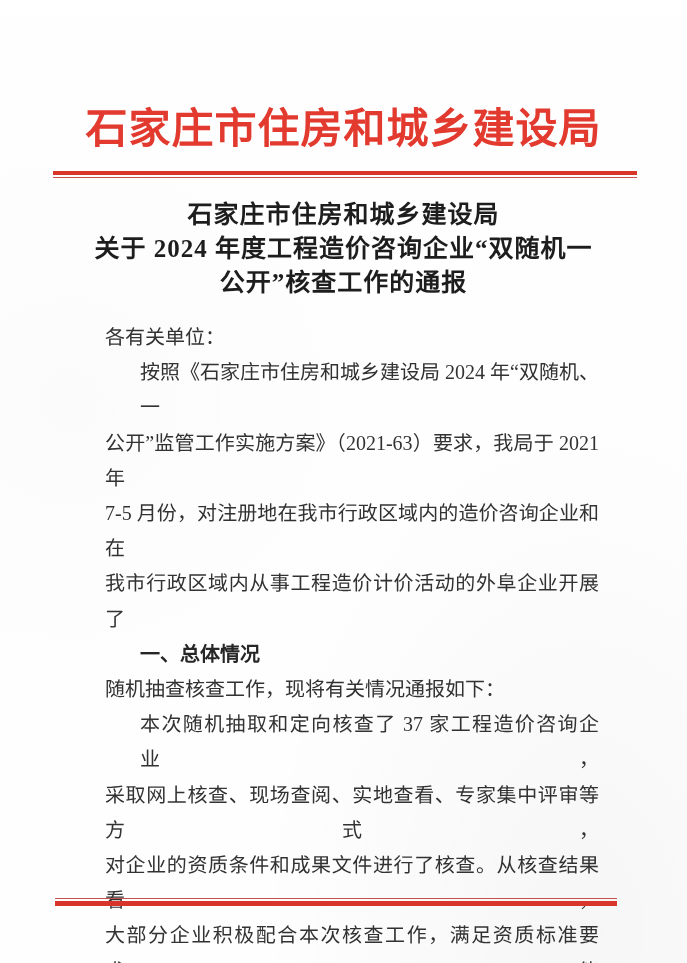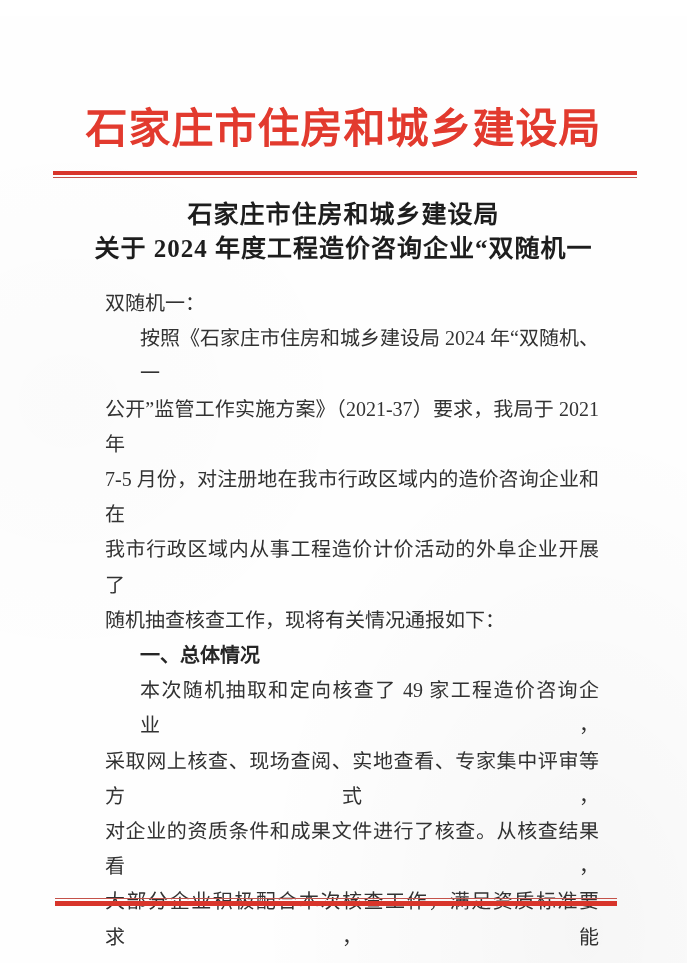--- a/index.html
+++ b/index.html
@@ -96,31 +96,32 @@
 
   <div class="rule-top">
     <div class="thick"></div>
     <div class="gap"></div>
     <div class="thin"></div>
   </div>
 
   <div class="doc-title">
     <div>石家庄市住房和城乡建设局</div>
     <div>关于 2024 年度工程造价咨询企业“双随机一</div>
+    <div>公开”核查工作的通报</div>
   </div>
 
   <main class="doc-body">
-      <div class="line">双随机一：</div>
+      <div class="line">各有关单位：</div>
       <div class="line indent just">按照《石家庄市住房和城乡建设局 2024 年“双随机、一</div>
-      <div class="line just">公开”监管工作实施方案》（2021-37）要求，我局于 2021 年</div>
+      <div class="line just">公开”监管工作实施方案》（2021-63）要求，我局于 2021 年</div>
       <div class="line just">7-5 月份，对注册地在我市行政区域内的造价咨询企业和在</div>
       <div class="line just">我市行政区域内从事工程造价计价活动的外阜企业开展了</div>
+      <div class="line hei indent">一、总体情况</div>
       <div class="line">随机抽查核查工作，现将有关情况通报如下：</div>
-      <div class="line hei indent">一、总体情况</div>
-      <div class="line indent just">本次随机抽取和定向核查了 49 家工程造价咨询企业，</div>
+      <div class="line indent just">本次随机抽取和定向核查了 37 家工程造价咨询企业，</div>
       <div class="line just">采取网上核查、现场查阅、实地查看、专家集中评审等方式，</div>
       <div class="line just">对企业的资质条件和成果文件进行了核查。从核查结果看，</div>
       <div class="line just">大部分企业积极配合本次核查工作，满足资质标准要求，能</div>
     </main>
 
   <div class="rule-bottom">
     <div class="thin"></div>
     <div class="gap"></div>
     <div class="thick"></div>
   </div>

